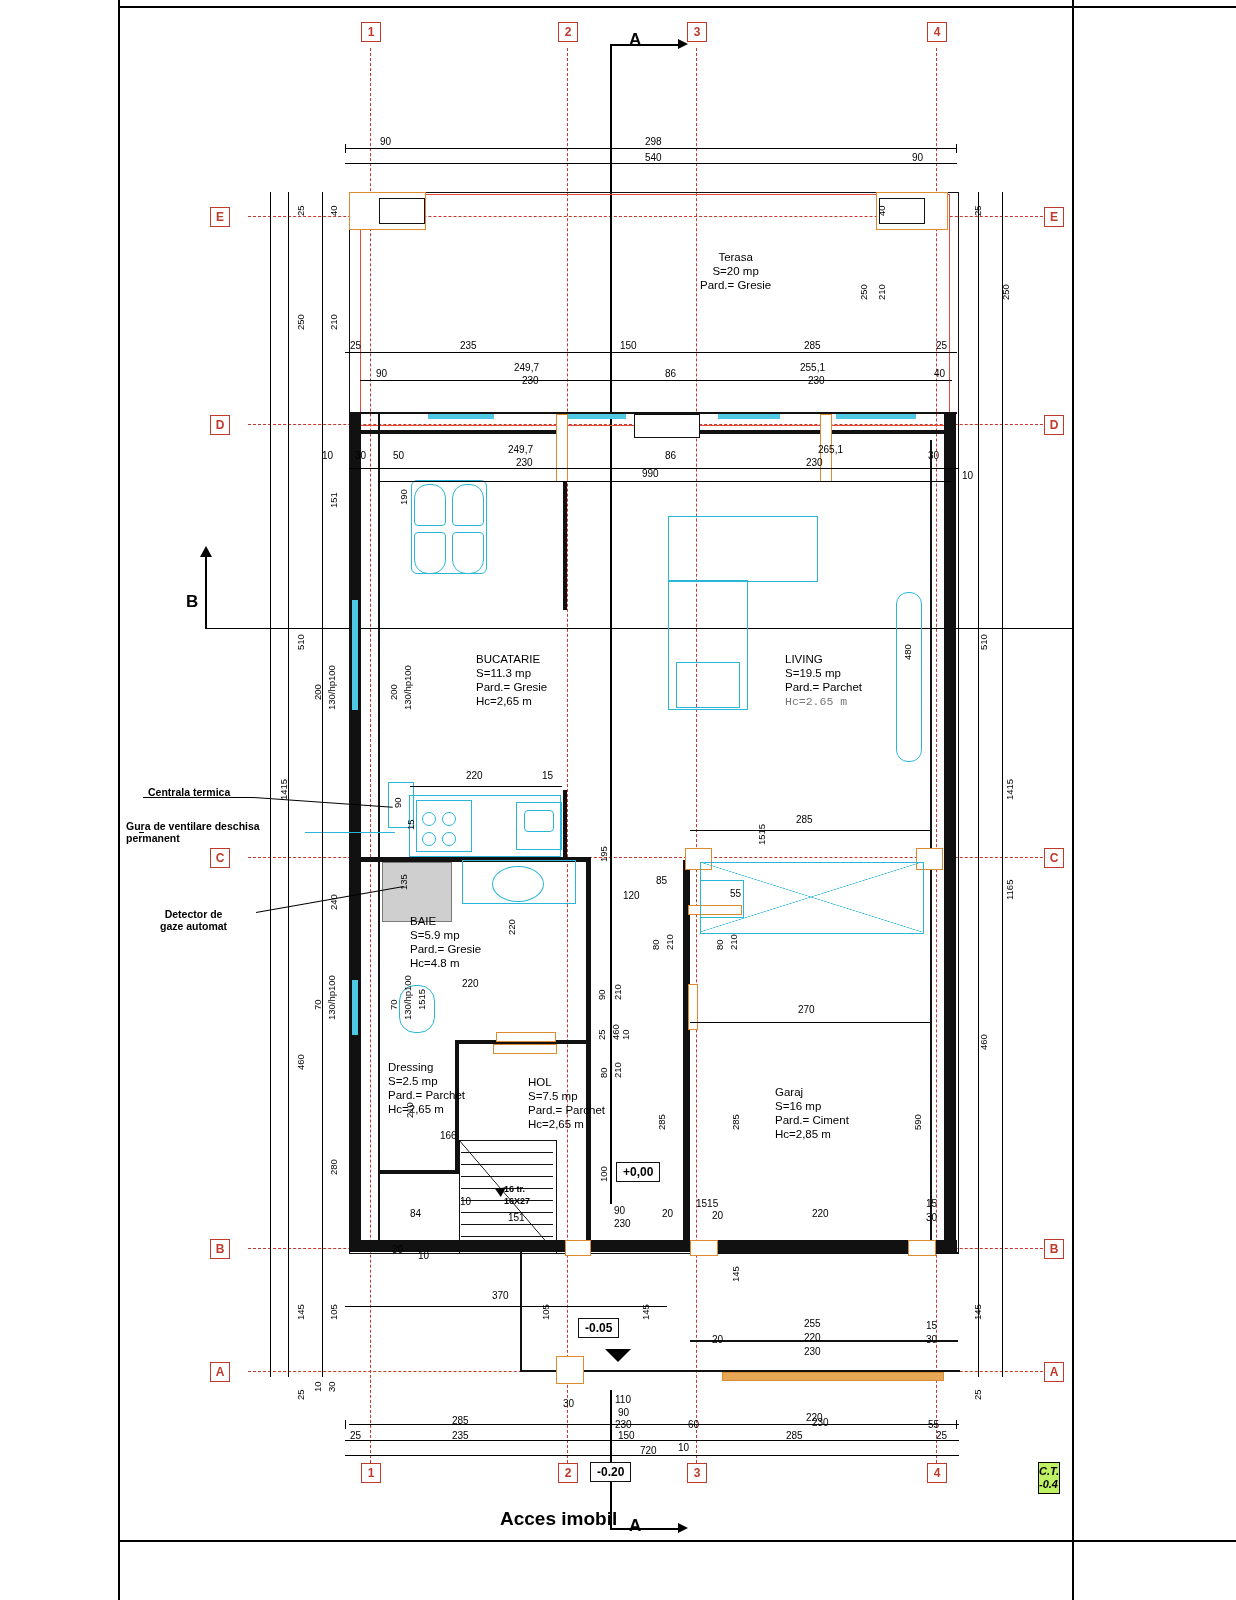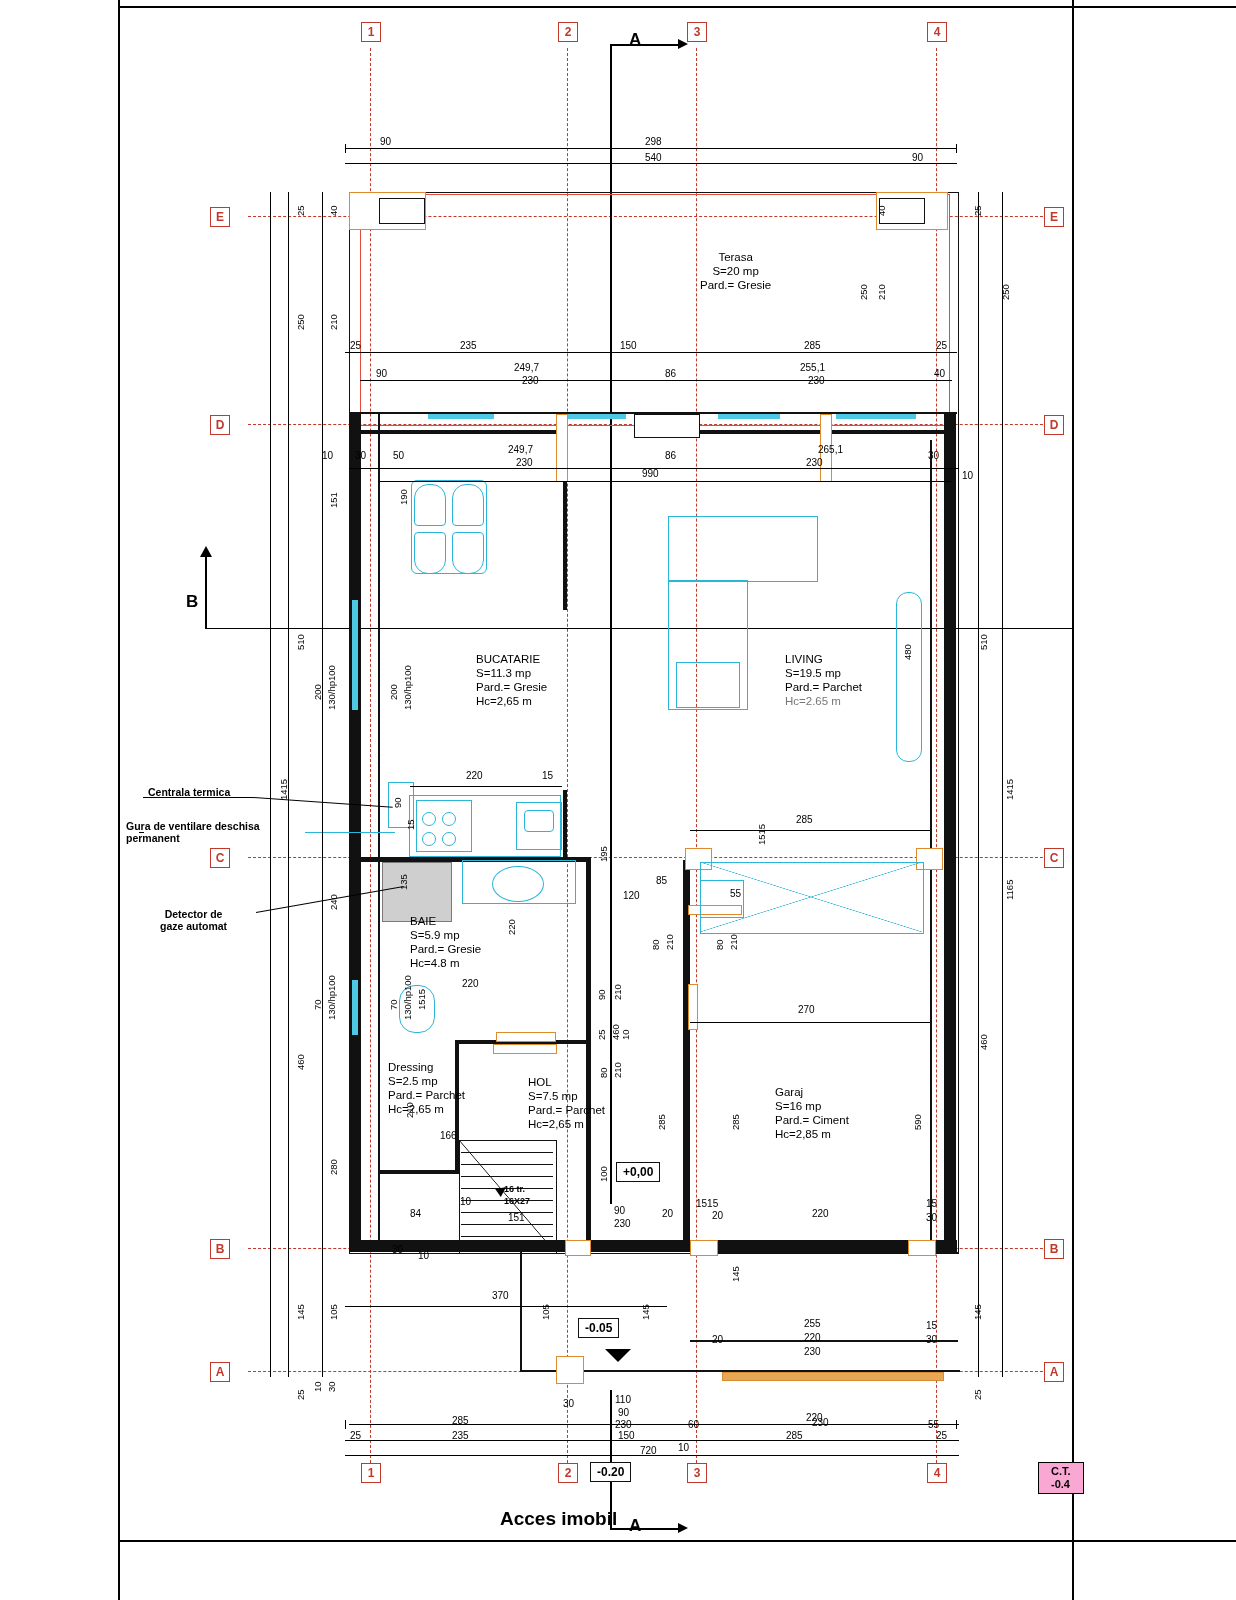--- a/index.html
+++ b/index.html
@@ -32,21 +32,21 @@
   .lev{position:absolute;border:1px solid #111;background:#fff;font-size:12px;font-weight:bold;
        padding:2px 6px;}
   .bigtxt{position:absolute;font-size:19px;font-weight:bold;color:#000;}
   .leader{position:absolute;border-top:0.9px solid #000;}
   .note{position:absolute;font-size:10.5px;font-weight:bold;color:#000;line-height:12px;white-space:nowrap;}
   .arrowR{position:absolute;width:0;height:0;border-left:10px solid #000;border-top:5px solid transparent;border-bottom:5px solid transparent;}
   .arrowU{position:absolute;width:0;height:0;border-bottom:11px solid #000;border-left:6px solid transparent;border-right:6px solid transparent;}
   .arrowD{position:absolute;width:0;height:0;border-top:13px solid #000;border-left:13px solid transparent;border-right:13px solid transparent;}
   .vtxt{position:absolute;font-size:9.5px;color:#000;white-space:nowrap;
         transform:rotate(-90deg);transform-origin:left top;}
-  .ct{position:absolute;border:1px solid #000;font-size:11px;font-weight:bold;line-height:13px;padding:2px 12px;background:#f9a8d4;}
+  .ct{position:absolute;border:1px solid #000;font-size:11px;font-weight:bold;line-height:13px;padding:2px 0;background:#bef264;font-style:italic;}
 </style>
 </head>
 <body>
 
 <div id="sheet">
 
   <div class="frame-line" style="left:118px;top:0;width:1.5px;height:1600px;"></div>
   <div class="frame-line" style="left:1072px;top:0;width:1.5px;height:1600px;"></div>
   <div class="frame-line" style="left:118px;top:6px;width:1118px;height:1.5px;"></div>
   <div class="frame-line" style="left:118px;top:1540px;width:1118px;height:1.5px;"></div>
@@ -213,21 +213,21 @@
     <b>BUCATARIE</b><br>
     <span>S=11.3 mp</span><br>
     <span>Pard.= Gresie</span><br>
     <span>Hc=2,65 m</span>
   </div>
 
   <div class="room" style="left:785px;top:652px;">
     <b>LIVING</b><br>
     <span>S=19.5 mp</span><br>
     <span>Pard.= Parchet</span><br>
-    <span style="color:#777;">Hc=2.65 m</span>
+    <span style="color:#777;font-family:Liberation Mono, monospace;">Hc=2.65 m</span>
   </div>
 
   <div class="room" style="left:410px;top:914px;">
     <b>BAIE</b><br>
     <span>S=5.9 mp</span><br>
     <span>Pard.= Gresie</span><br>
     <span>Hc=4.8 m</span>
   </div>
 
   <div class="room" style="left:388px;top:1060px;">

